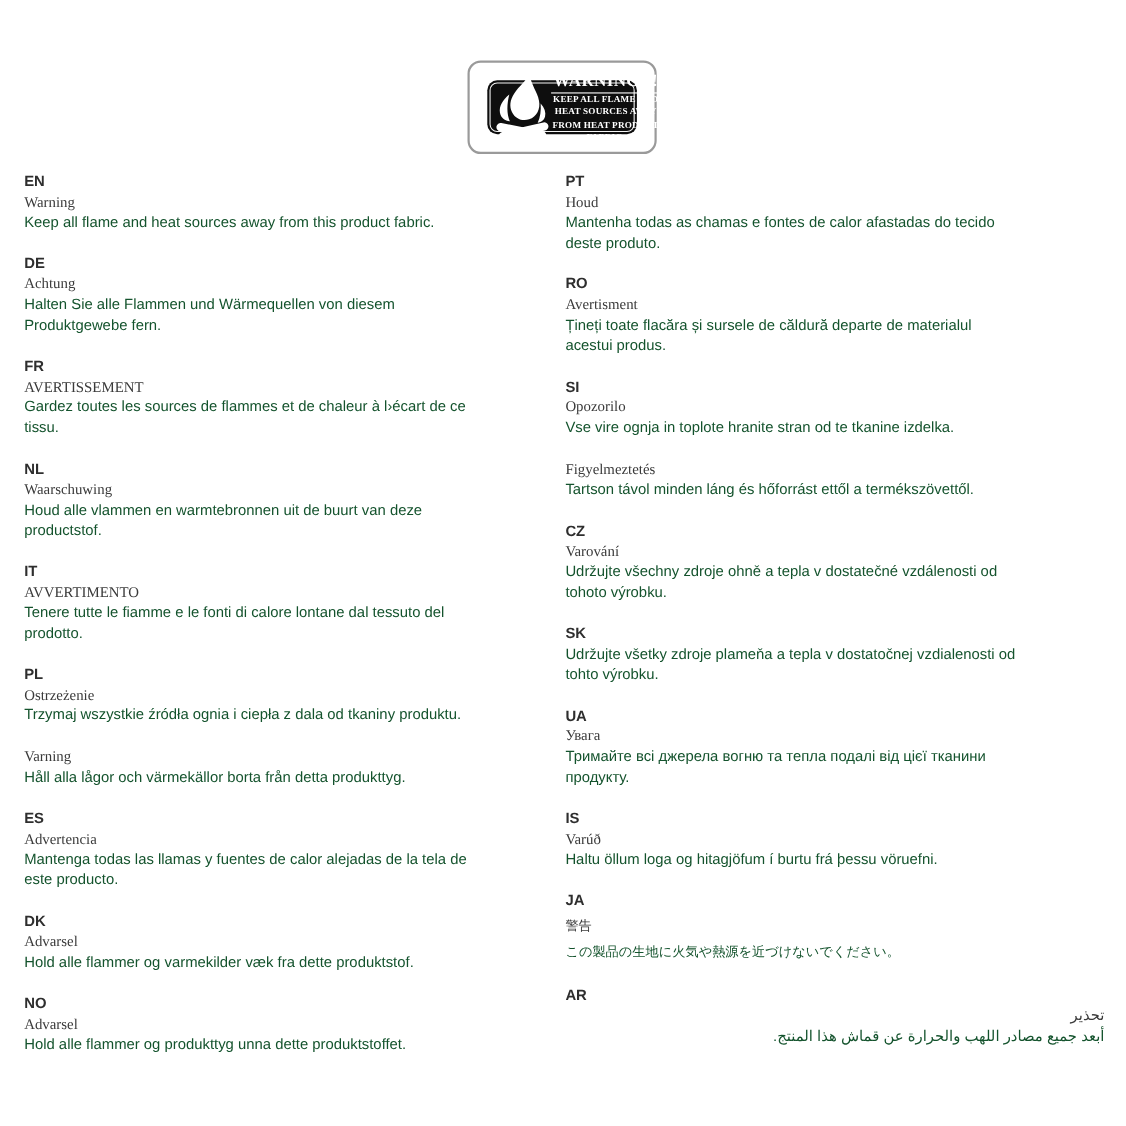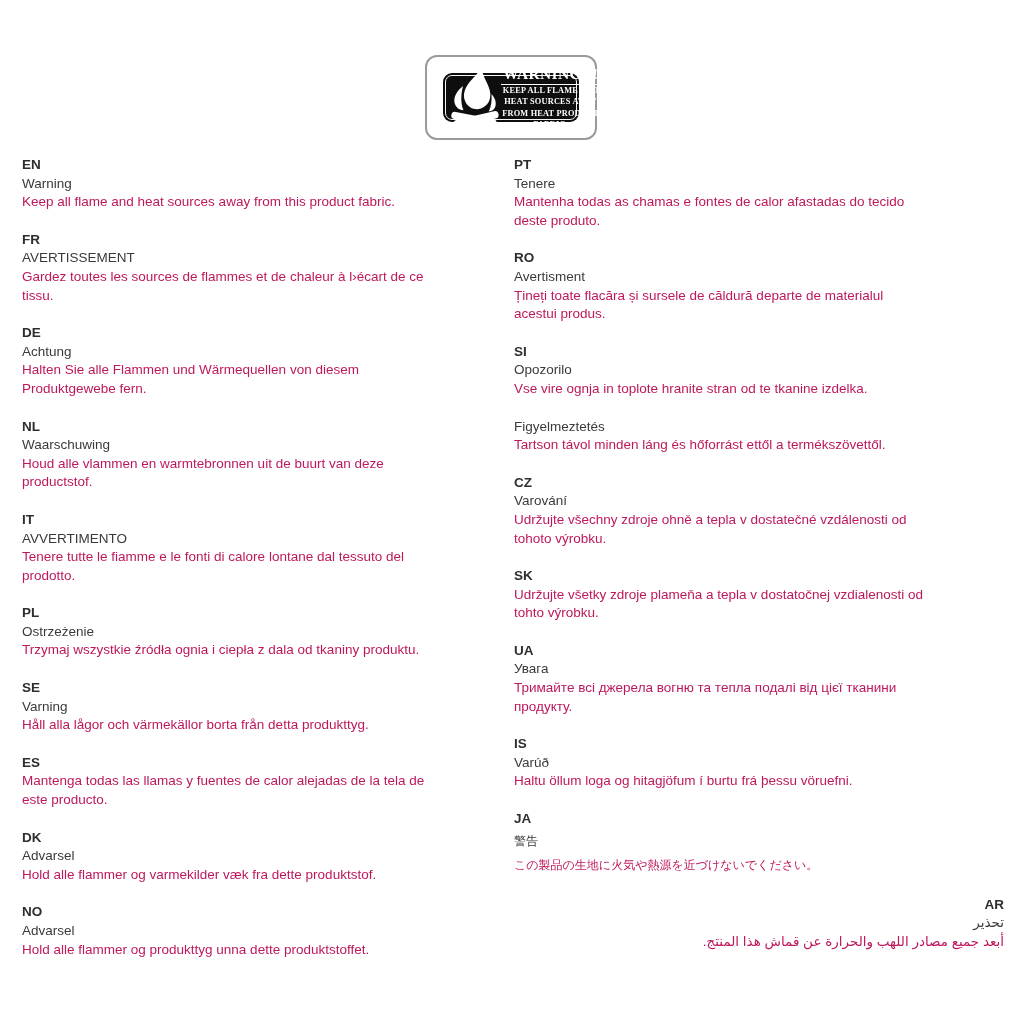--- a/index.html
+++ b/index.html
@@ -82,25 +82,25 @@
     display: flex;
   }
   .col { width: 492px; }
   .col.right { width: 490px; }
   .sec {
     margin-bottom: 19px;
     font-size: 13.5px;
     line-height: 18.6px;
   }
   .code { font-weight: bold; color: #2e2e2e; }
-  .title { color: #3a3a3a; }
-  .body { color: #be185d; white-space: pre-line; }
+  .title { color: #3a3a3a; font-family: Liberation Serif, serif; }
+  .body { color: #14532d; white-space: pre-line; }
 
   .sec.ja .title, .sec.ja .body { font-size: 12px; line-height: 24px; }
-  .sec.ar { text-align: right; }
+  .sec.ar { }
   .sec.ar .title, .sec.ar .body { direction: rtl; }
 </style>
 </head>
 <body>
 
 <div class="page">
 
   <div class="label-outer">
     <div class="label-black">
       <div class="label-hairline"></div>
@@ -135,74 +135,74 @@
 
   <div class="cols">
 
     <div class="col">
       <div class="sec">
         <div class="code">EN</div>
         <div class="title">Warning</div>
         <div class="body">Keep all flame and heat sources away from this product fabric.</div>
       </div>
       <div class="sec">
+        <div class="code">DE</div>
+        <div class="title">Achtung</div>
+        <div class="body">Halten Sie alle Flammen und Wärmequellen von diesem
+Produktgewebe fern.</div>
+      </div>
+      <div class="sec">
         <div class="code">FR</div>
         <div class="title">AVERTISSEMENT</div>
         <div class="body">Gardez toutes les sources de flammes et de chaleur à l›écart de ce
 tissu.</div>
       </div>
       <div class="sec">
-        <div class="code">DE</div>
-        <div class="title">Achtung</div>
-        <div class="body">Halten Sie alle Flammen und Wärmequellen von diesem
-Produktgewebe fern.</div>
-      </div>
-      <div class="sec">
         <div class="code">NL</div>
         <div class="title">Waarschuwing</div>
         <div class="body">Houd alle vlammen en warmtebronnen uit de buurt van deze
 productstof.</div>
       </div>
       <div class="sec">
         <div class="code">IT</div>
         <div class="title">AVVERTIMENTO</div>
         <div class="body">Tenere tutte le fiamme e le fonti di calore lontane dal tessuto del
 prodotto.</div>
       </div>
       <div class="sec">
         <div class="code">PL</div>
         <div class="title">Ostrzeżenie</div>
         <div class="body">Trzymaj wszystkie źródła ognia i ciepła z dala od tkaniny produktu.</div>
       </div>
       <div class="sec">
-        <div class="code">SE</div>
         <div class="title">Varning</div>
         <div class="body">Håll alla lågor och värmekällor borta från detta produkttyg.</div>
       </div>
       <div class="sec">
         <div class="code">ES</div>
+        <div class="title">Advertencia</div>
         <div class="body">Mantenga todas las llamas y fuentes de calor alejadas de la tela de
 este producto.</div>
       </div>
       <div class="sec">
         <div class="code">DK</div>
         <div class="title">Advarsel</div>
         <div class="body">Hold alle flammer og varmekilder væk fra dette produktstof.</div>
       </div>
       <div class="sec">
         <div class="code">NO</div>
         <div class="title">Advarsel</div>
         <div class="body">Hold alle flammer og produkttyg unna dette produktstoffet.</div>
       </div>
     </div>
 
     <div class="col right">
       <div class="sec">
         <div class="code">PT</div>
-        <div class="title">Tenere</div>
+        <div class="title">Houd</div>
         <div class="body">Mantenha todas as chamas e fontes de calor afastadas do tecido
 deste produto.</div>
       </div>
       <div class="sec">
         <div class="code">RO</div>
         <div class="title">Avertisment</div>
         <div class="body">Țineți toate flacăra și sursele de căldură departe de materialul
 acestui produs.</div>
       </div>
       <div class="sec">

